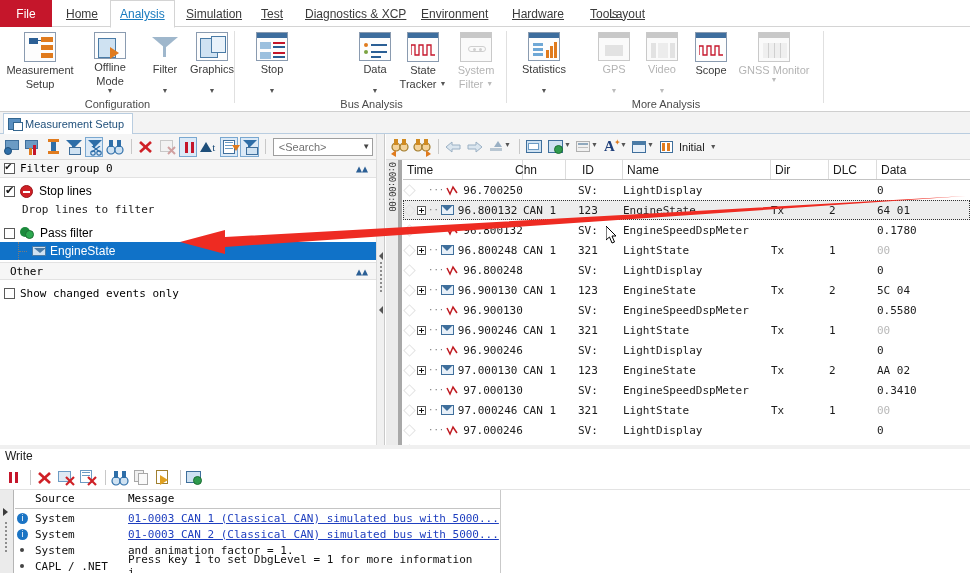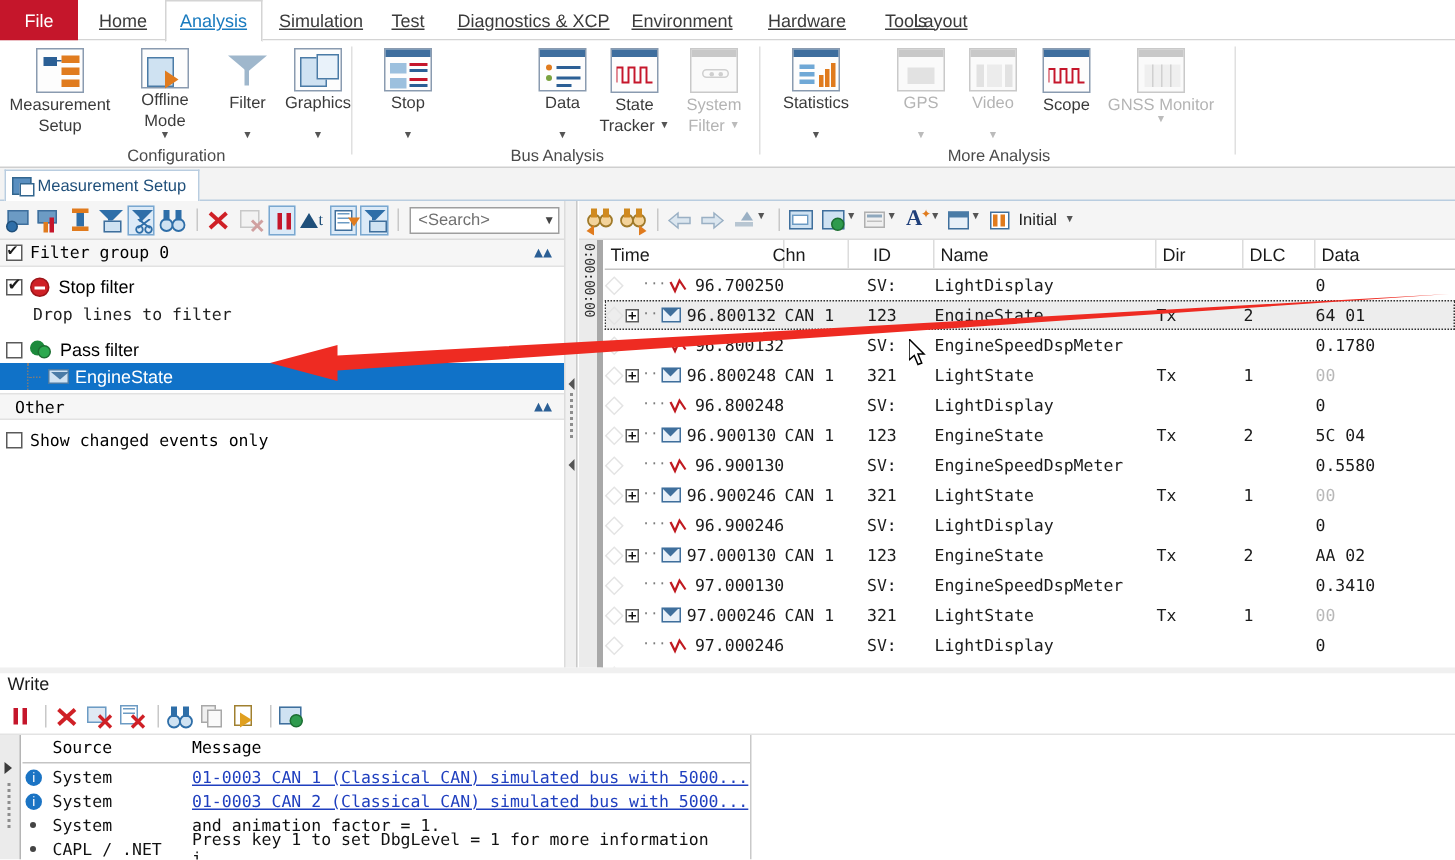--- a/index.html
+++ b/index.html
@@ -563,21 +563,21 @@
 
       <div class="filter-head">
         <span class="chk on"></span>
         <span>Filter group 0</span>
         <span class="collapse">▲▲</span>
       </div>
 
       <div class="frow" style="top:48px; left:4px;">
         <span class="chk on"></span>
         <span class="stop-ico"></span>
-        <span class="lbl-sans">Stop filter</span>
+        <span class="lbl-sans">Stop lines</span>
       </div>
       <div class="frow" style="top:66px; left:22px;">
         <span class="lbl-mono" style="color:#222;">Drop lines to filter</span>
       </div>
 
       <div class="frow" style="top:90px; left:4px;">
         <span class="chk"></span>
         <span class="pass-ico">
             <span class="c1"></span>
             <span class="c2"></span>

